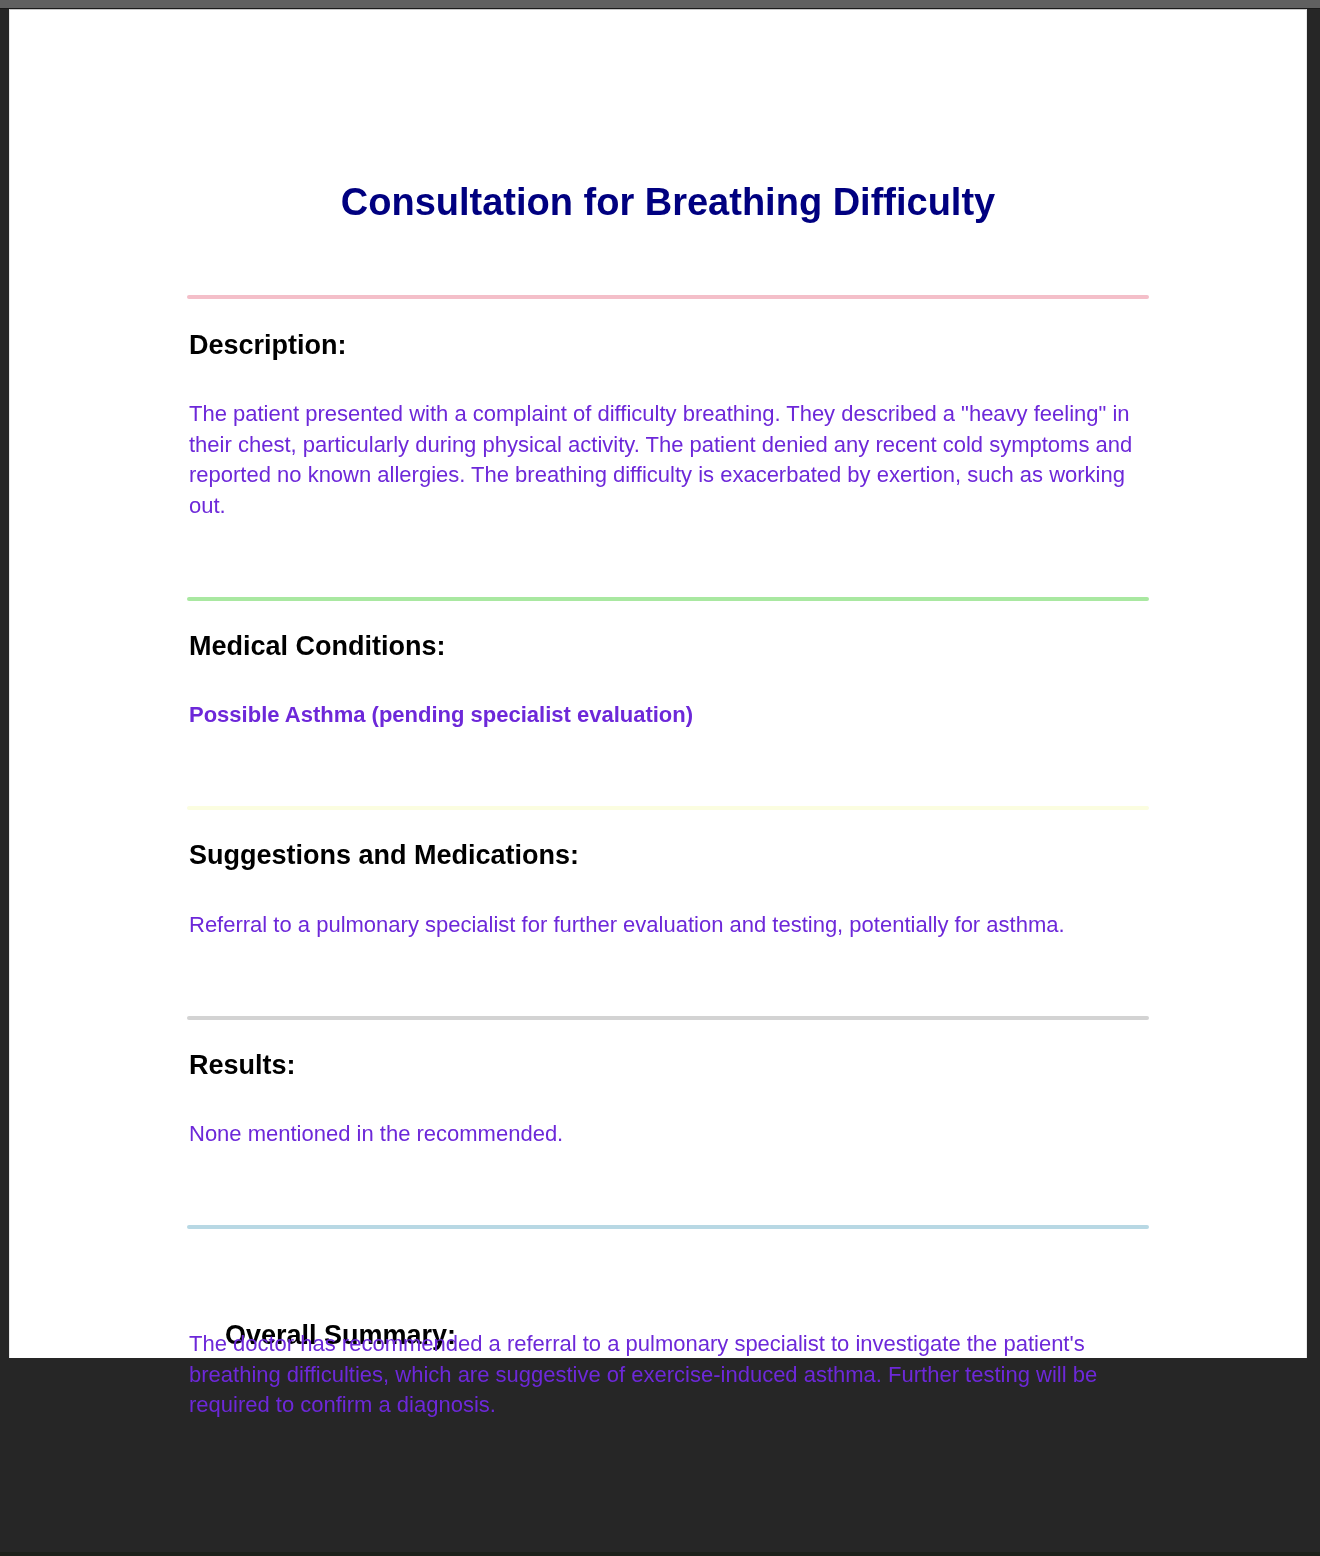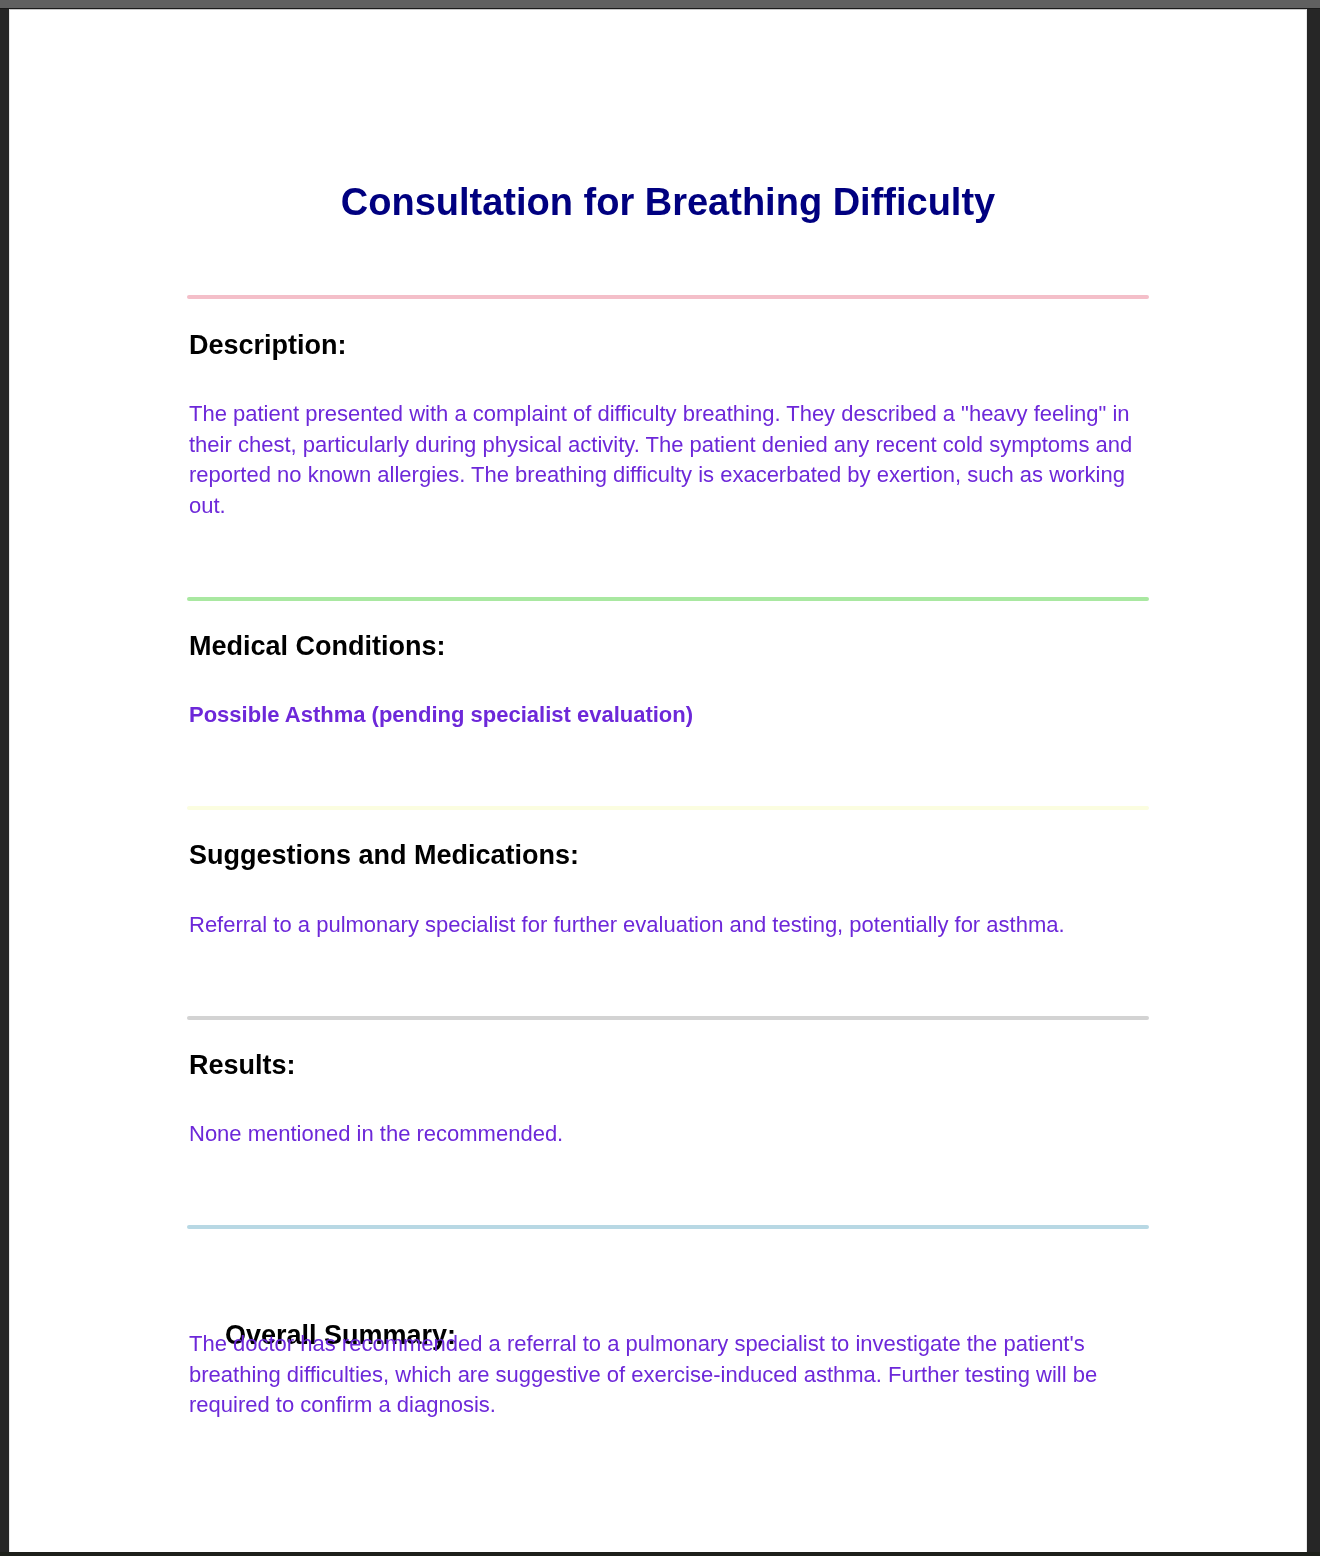--- a/index.html
+++ b/index.html
@@ -17,21 +17,21 @@
     .top-bar {
       position: absolute;
       left: 0; top: 0;
       width: 1320px; height: 8px;
       background: #606060;
       border-bottom: 1px solid #1a1a1a;
     }
     .page {
       position: absolute;
       left: 9px; top: 9px;
-      width: 1298px; height: 1543px;
+      width: 1298px; height: 1349px;
       background: #ffffff;
       border-left: 1px solid #e8e8e8;
       border-right: 1px solid #e8e8e8;
       border-top: 1px solid #c8c8c8;
       box-sizing: border-box;
     }
     .bottom-strip {
       position: absolute;
       left: 0; top: 1552px;
       width: 1320px; height: 4px;

